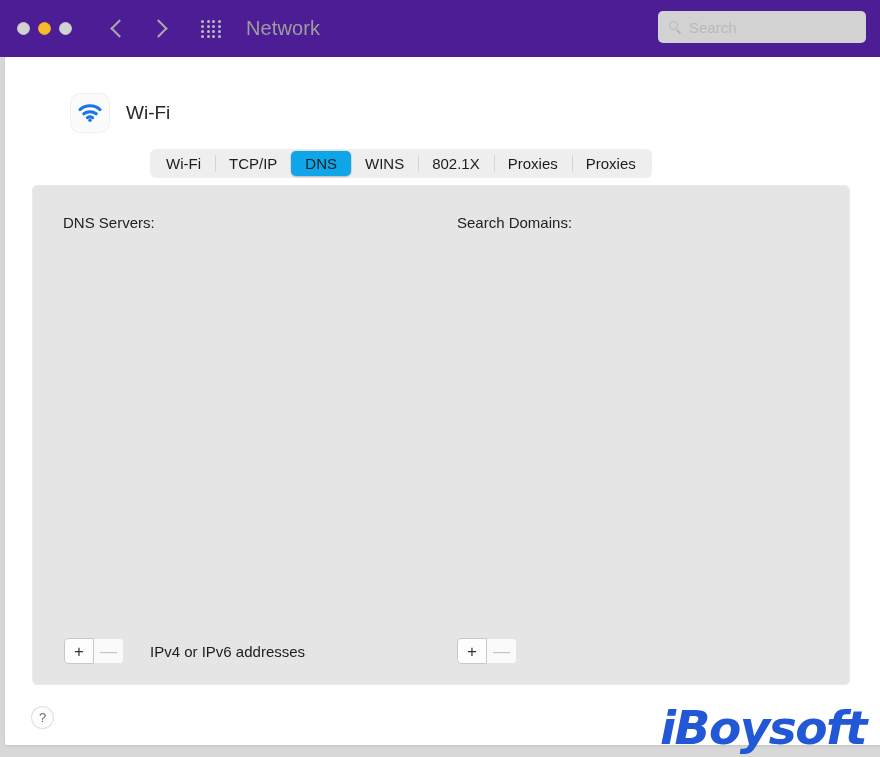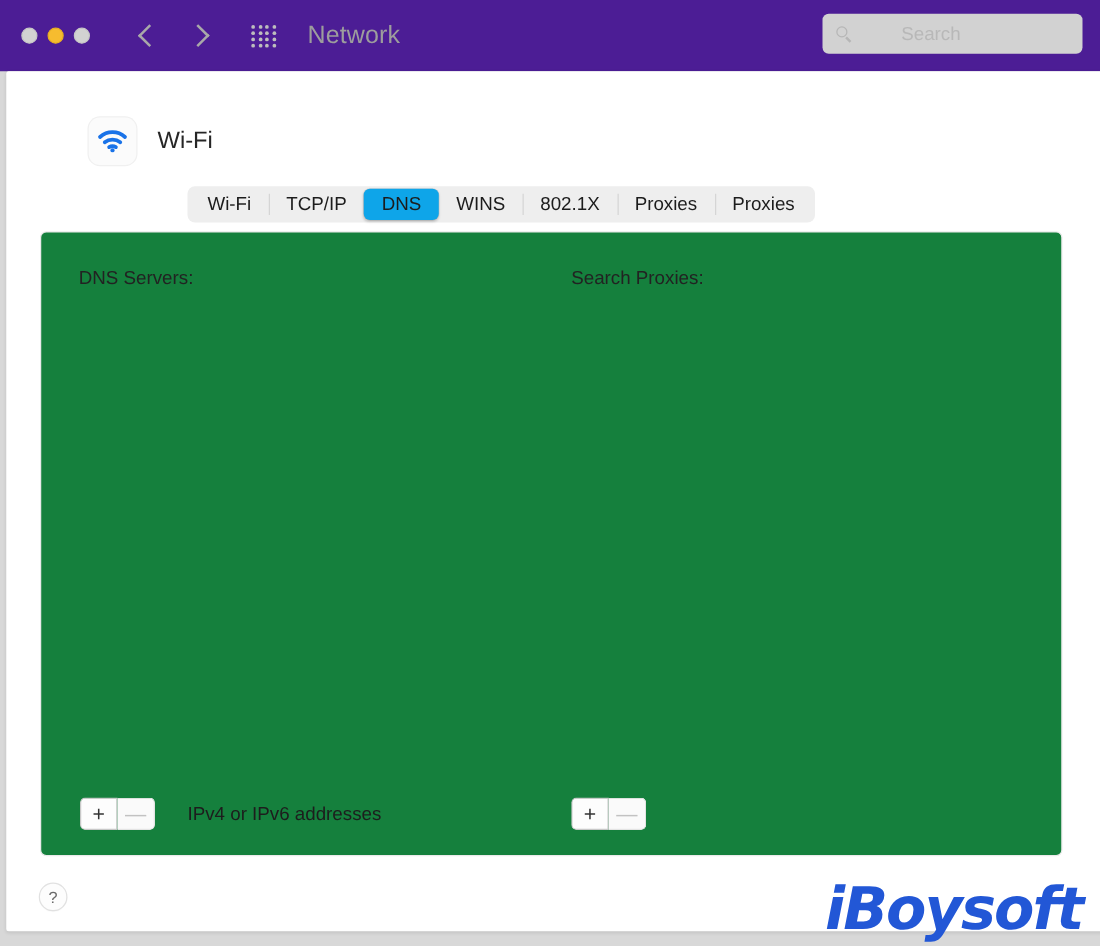--- a/index.html
+++ b/index.html
@@ -81,21 +81,20 @@
   .search-field {
     position: absolute;
     right: 14px; top: 11px;
     width: 208px; height: 32px;
     background: #d2d2d2;
     border-radius: 5px;
     display: flex;
     align-items: center;
     padding-left: 11px;
     box-sizing: border-box;
-    gap: 32px;
   }
   .search-icon {
     width: 13px; height: 13px;
     position: relative;
     flex: none;
     margin-right: 7px;
   }
   .search-icon::before {
     content: "";
     position: absolute;
@@ -188,21 +187,21 @@
     box-shadow: 0 0 0 0.5px rgba(0,0,0,.10), 0 1px 2px rgba(0,0,0,.18);
   }
   .tab.selected::before,
   .tab.selected + .tab::before { background: transparent; }
 
   
   .content-panel {
     position: absolute;
     left: 27px; top: 128px;
     width: 818px; height: 500px;
-    background: #15803d;
+    background: #e5e5e5;
     border: 1px solid #eaeaea;
     border-radius: 5px;
     box-sizing: border-box;
     text-align: right;
   }
 
   .col-label {
     position: absolute;
     font-size: 15px;
     color: #222222;
@@ -373,21 +372,21 @@
     <div class="tab selected">DNS</div>
     <div class="tab">WINS</div>
     <div class="tab">802.1X</div>
     <div class="tab">Proxies</div>
     <div class="tab">Proxies</div>
   </div>
 
   <div class="content-panel">
 
     <div class="col-label left">DNS Servers:</div>
-    <div class="col-label right">Search Proxies:</div>
+    <div class="col-label right">Search Domains:</div>
 
 
 
     <div class="btn-row left">
       <div class="segmented">
         <div class="seg-btn plus">+</div>
         <div class="seg-btn minus">—</div>
       </div>
       <div class="hint">IPv4 or IPv6 addresses</div>
     </div>

